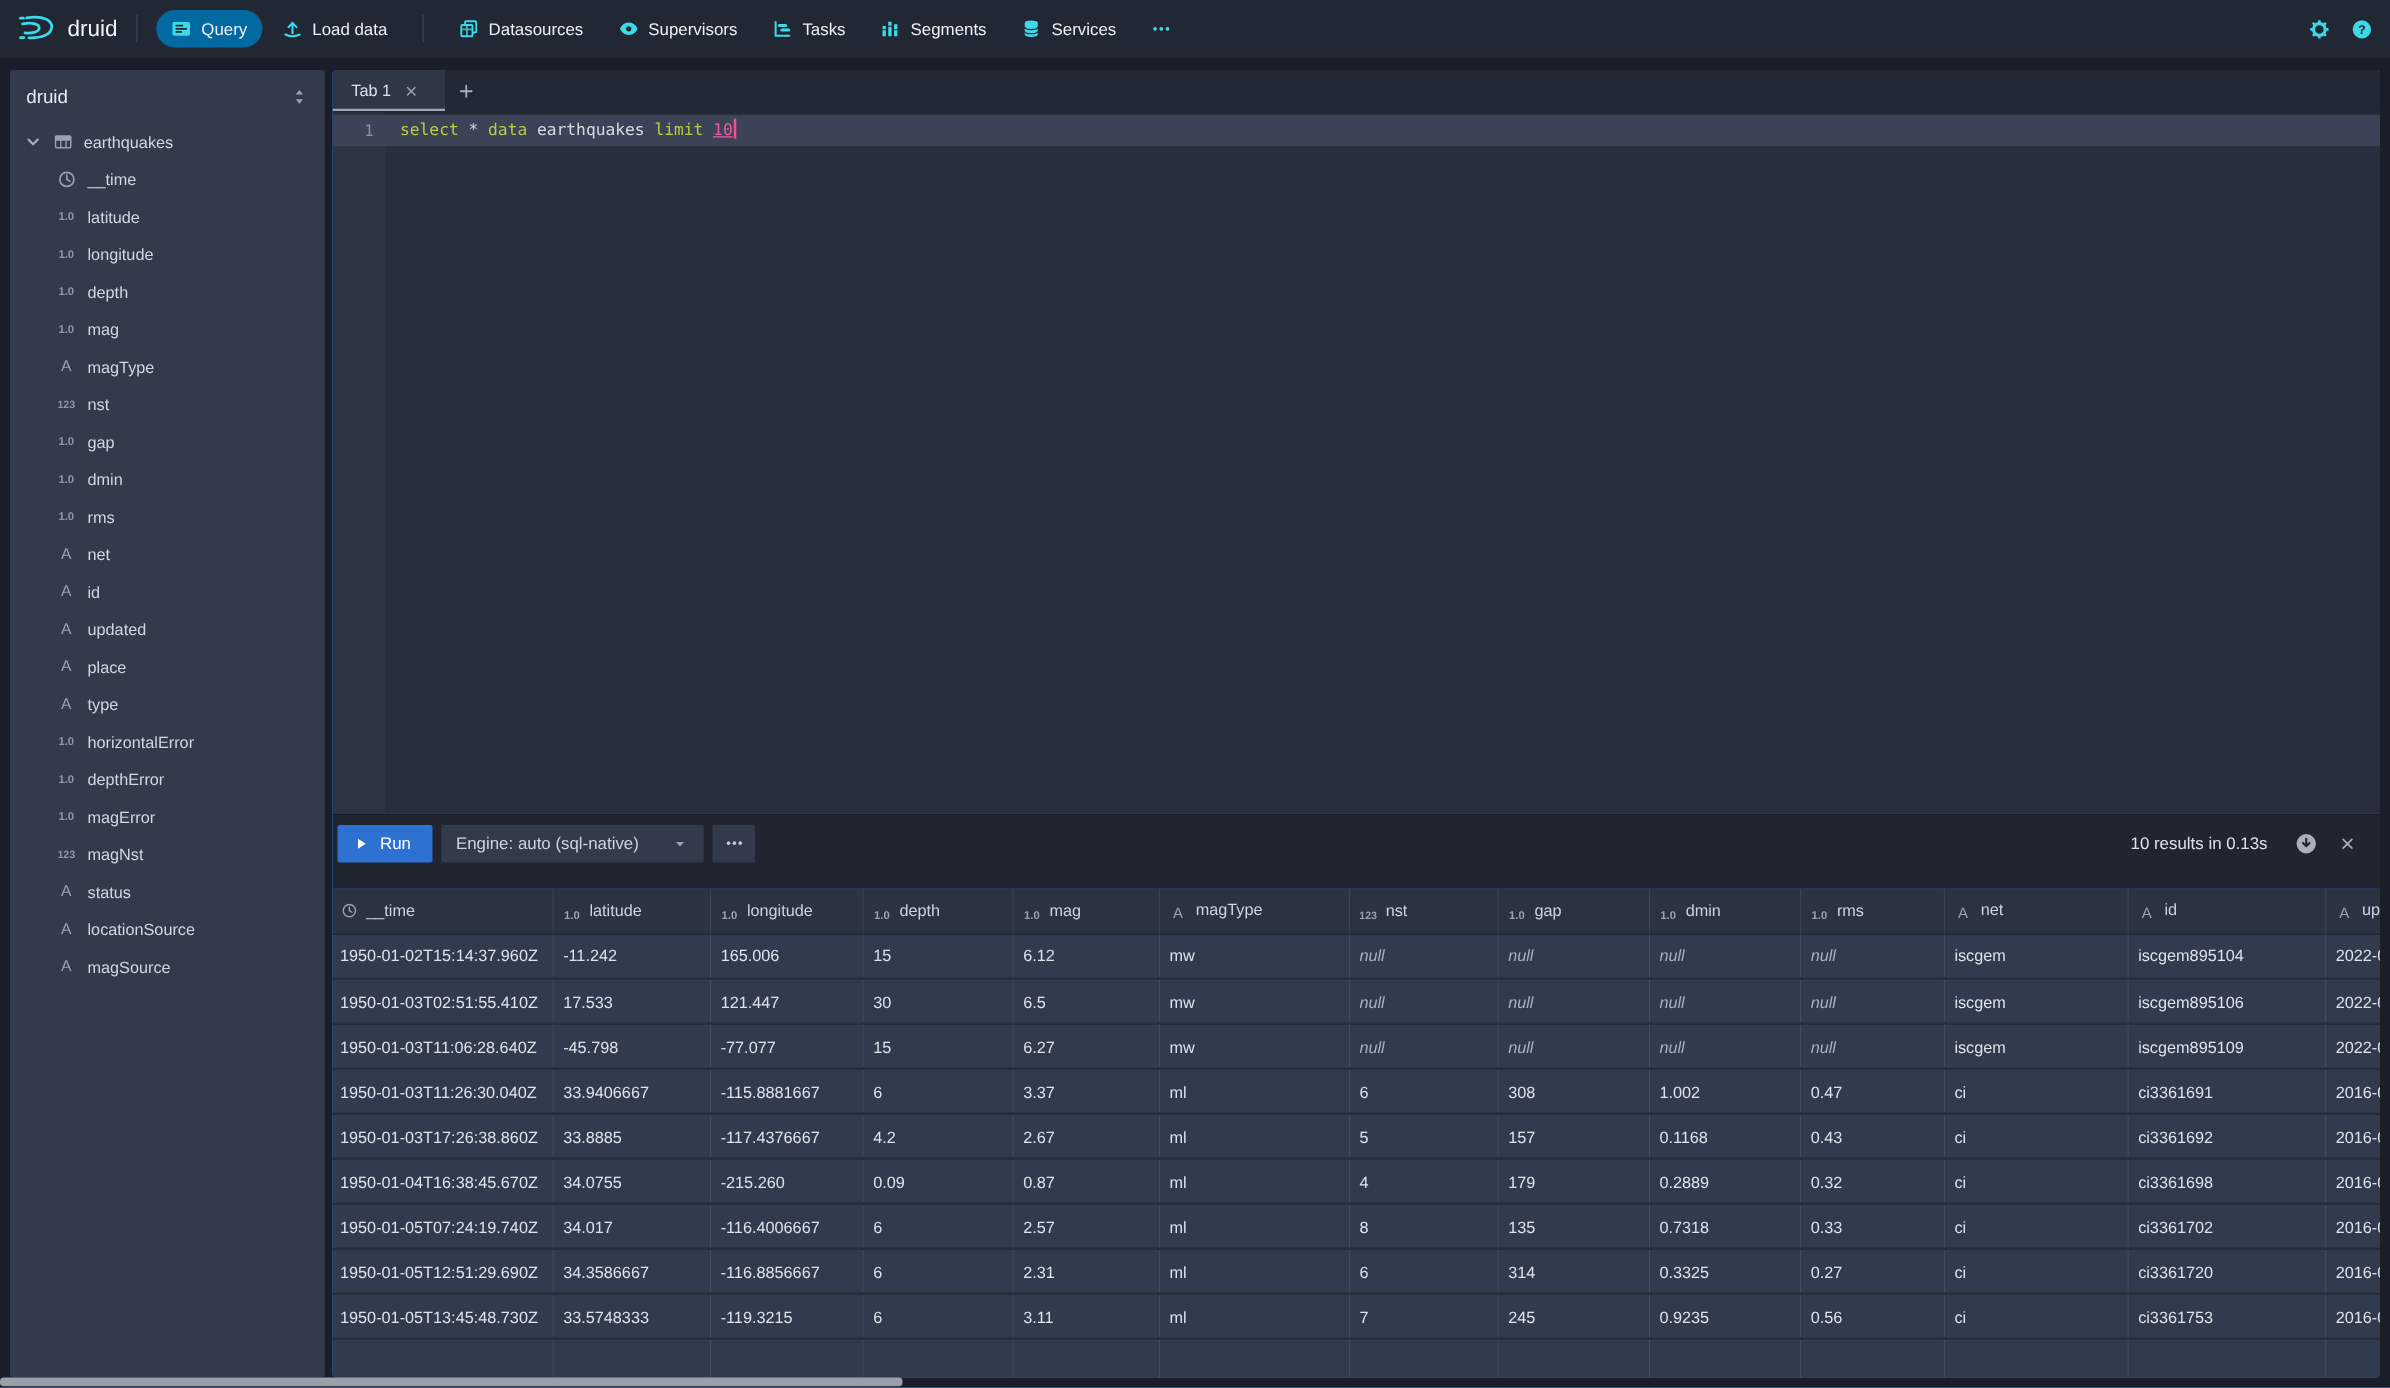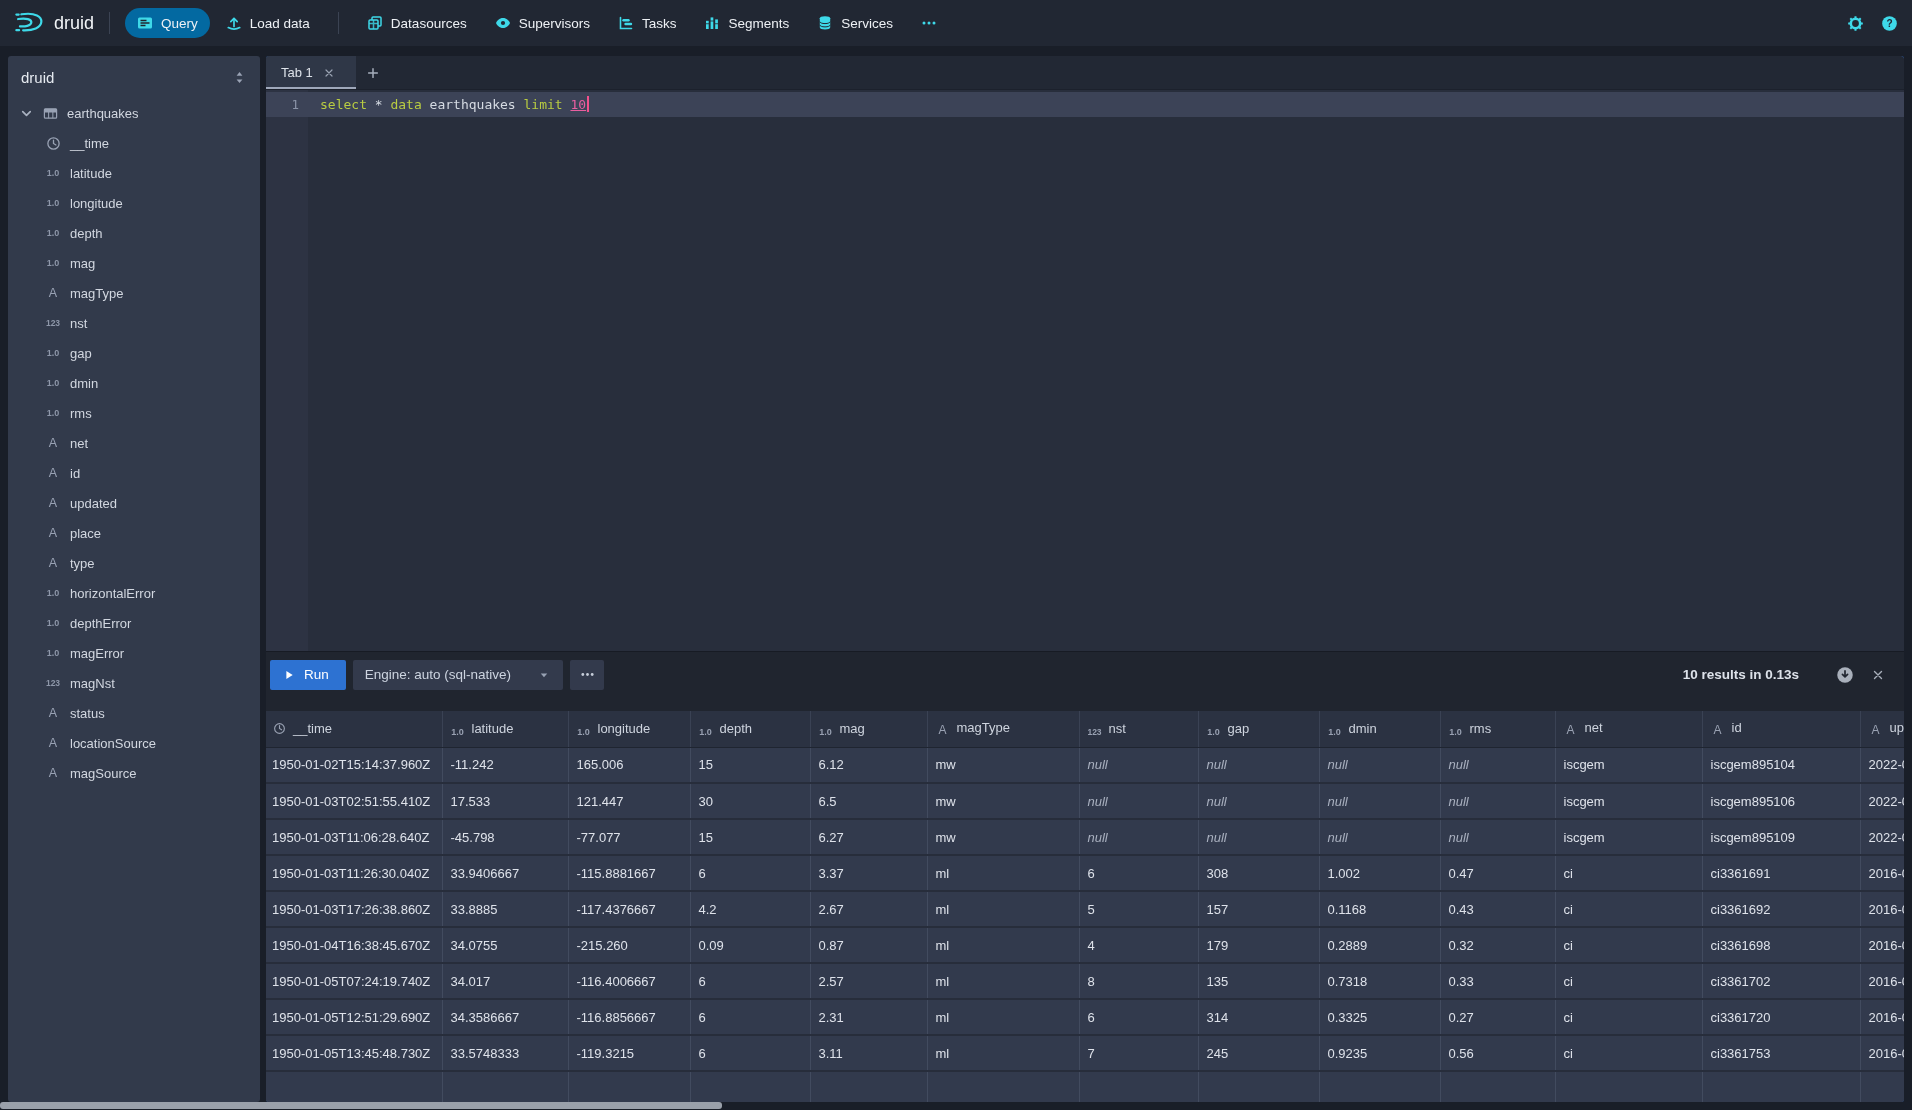--- a/index.html
+++ b/index.html
@@ -68,21 +68,21 @@
   .run-btn { height:30px; background:#2d72d2; color:#fff; font-size:13.5px; display:flex; align-items:center;
              gap:8px; padding:0 17px 0 12px; border-radius:2px; cursor:pointer; }
   .run-btn .bicon, .run-btn .bicon svg { width:14px; height:14px; color:#fff; }
   .engine-btn { height:30px; background:#333a4c; color:#cdd4e0; font-size:13.5px; display:flex; align-items:center;
                 gap:26px; padding:0 12px; border-radius:2px; margin-left:7px; cursor:pointer; }
   .engine-btn .bicon, .engine-btn .bicon svg { width:14px; height:14px; color:#98a1b3; }
   .more-btn { height:30px; width:34px; background:#333a4c; border-radius:2px; margin-left:7px;
               display:flex; align-items:center; justify-content:center; color:#c6cdd9; cursor:pointer; }
   .more-btn svg { width:15px; height:15px; }
   .run-spacer { flex:1; }
-  .results-text { color:#dde2ea; font-size:13.5px; margin-right:37px;font-weight:bold; }
+  .results-text { color:#dde2ea; font-size:13.5px; margin-right:22px; }
   .dl-icon { color:#a9b0bb; width:18px; height:18px; margin-right:17px; cursor:pointer; }
   .dl-icon svg { width:18px; height:18px; }
   .rclose-icon { color:#a9b0bb; width:14px; height:14px; margin-right:5px; cursor:pointer; }
   .rclose-icon svg { width:14px; height:14px; }
 
   .results { flex:1; overflow:hidden; position:relative; background:#282e3c; }
   table.grid { border-collapse:collapse; table-layout:fixed; }
   .grid th { height:36px; background:#2b3242; color:#ced4de; font-size:13px; font-weight:normal; text-align:left;
              padding:0 8px; border-right:1px solid #3a4254; border-bottom:1px solid #1f2531;
              white-space:nowrap; overflow:hidden; cursor:pointer; }

